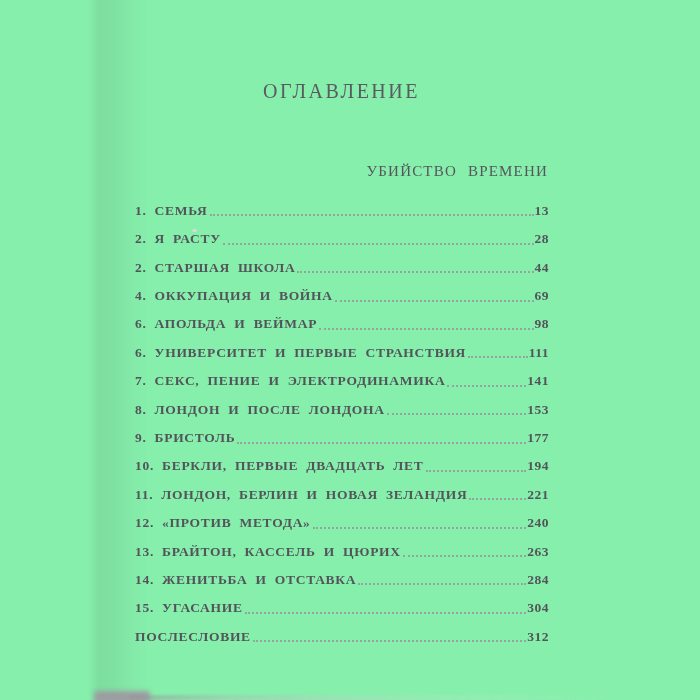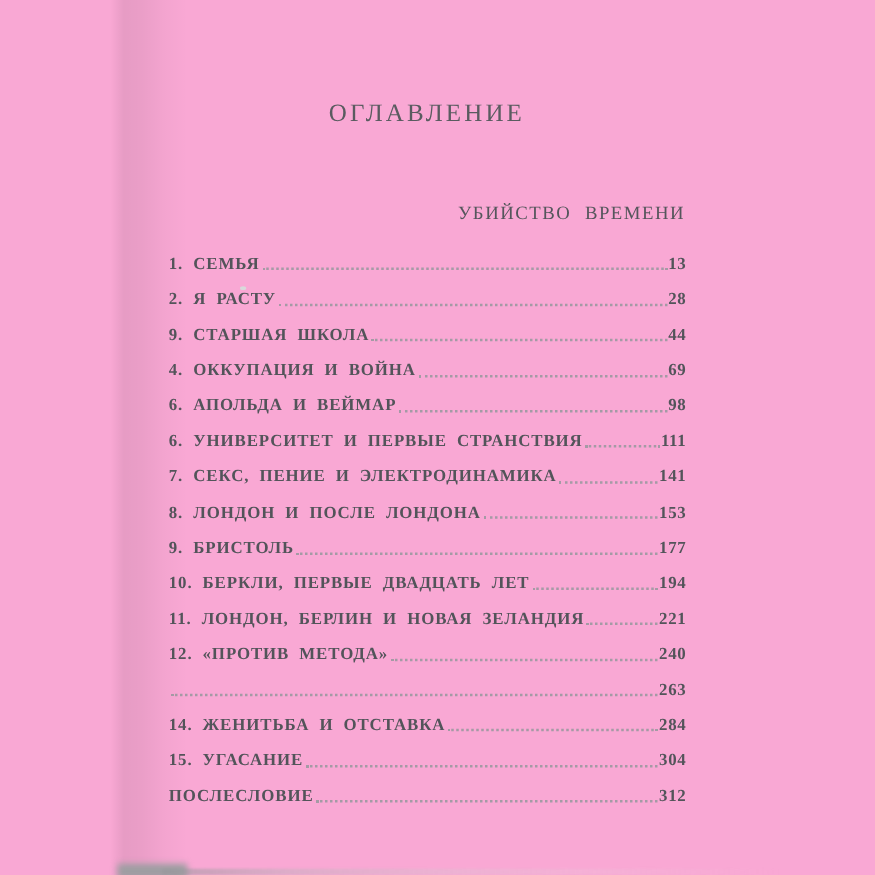--- a/index.html
+++ b/index.html
@@ -11,21 +11,21 @@
     height: 700px;
     position: relative;
     background: #fcfcfc;
     overflow: hidden;
     font-family: "Liberation Serif", "DejaVu Serif", serif;
   }
   
   .page {
     position: absolute;
     inset: 0;
-    background: #f9a8d4;
+    background: #86efac;
   }
   
   .gutter-shadow {
     position: absolute;
     left: 88px;
     top: 0;
     bottom: 0;
     width: 62px;
     background: linear-gradient(to right,
       rgba(0,0,0,0.00) 0%,
@@ -144,21 +144,21 @@
         <span class="page-number">13</span>
       </div>
 
       <div class="toc-row">
         <span class="entry-label">2. Я РАСТУ</span>
         <span class="dot-leader"></span>
         <span class="page-number">28</span>
       </div>
 
       <div class="toc-row">
-        <span class="entry-label">9. СТАРШАЯ ШКОЛА</span>
+        <span class="entry-label">2. СТАРШАЯ ШКОЛА</span>
         <span class="dot-leader"></span>
         <span class="page-number">44</span>
       </div>
 
       <div class="toc-row">
         <span class="entry-label">4. ОККУПАЦИЯ И ВОЙНА</span>
         <span class="dot-leader"></span>
         <span class="page-number">69</span>
       </div>
 
@@ -204,20 +204,21 @@
         <span class="page-number">221</span>
       </div>
 
       <div class="toc-row">
         <span class="entry-label">12. «ПРОТИВ МЕТОДА»</span>
         <span class="dot-leader"></span>
         <span class="page-number">240</span>
       </div>
 
       <div class="toc-row">
+        <span class="entry-label">13. БРАЙТОН, КАССЕЛЬ И ЦЮРИХ</span>
         <span class="dot-leader"></span>
         <span class="page-number">263</span>
       </div>
 
       <div class="toc-row">
         <span class="entry-label">14. ЖЕНИТЬБА И ОТСТАВКА</span>
         <span class="dot-leader"></span>
         <span class="page-number">284</span>
       </div>
 

